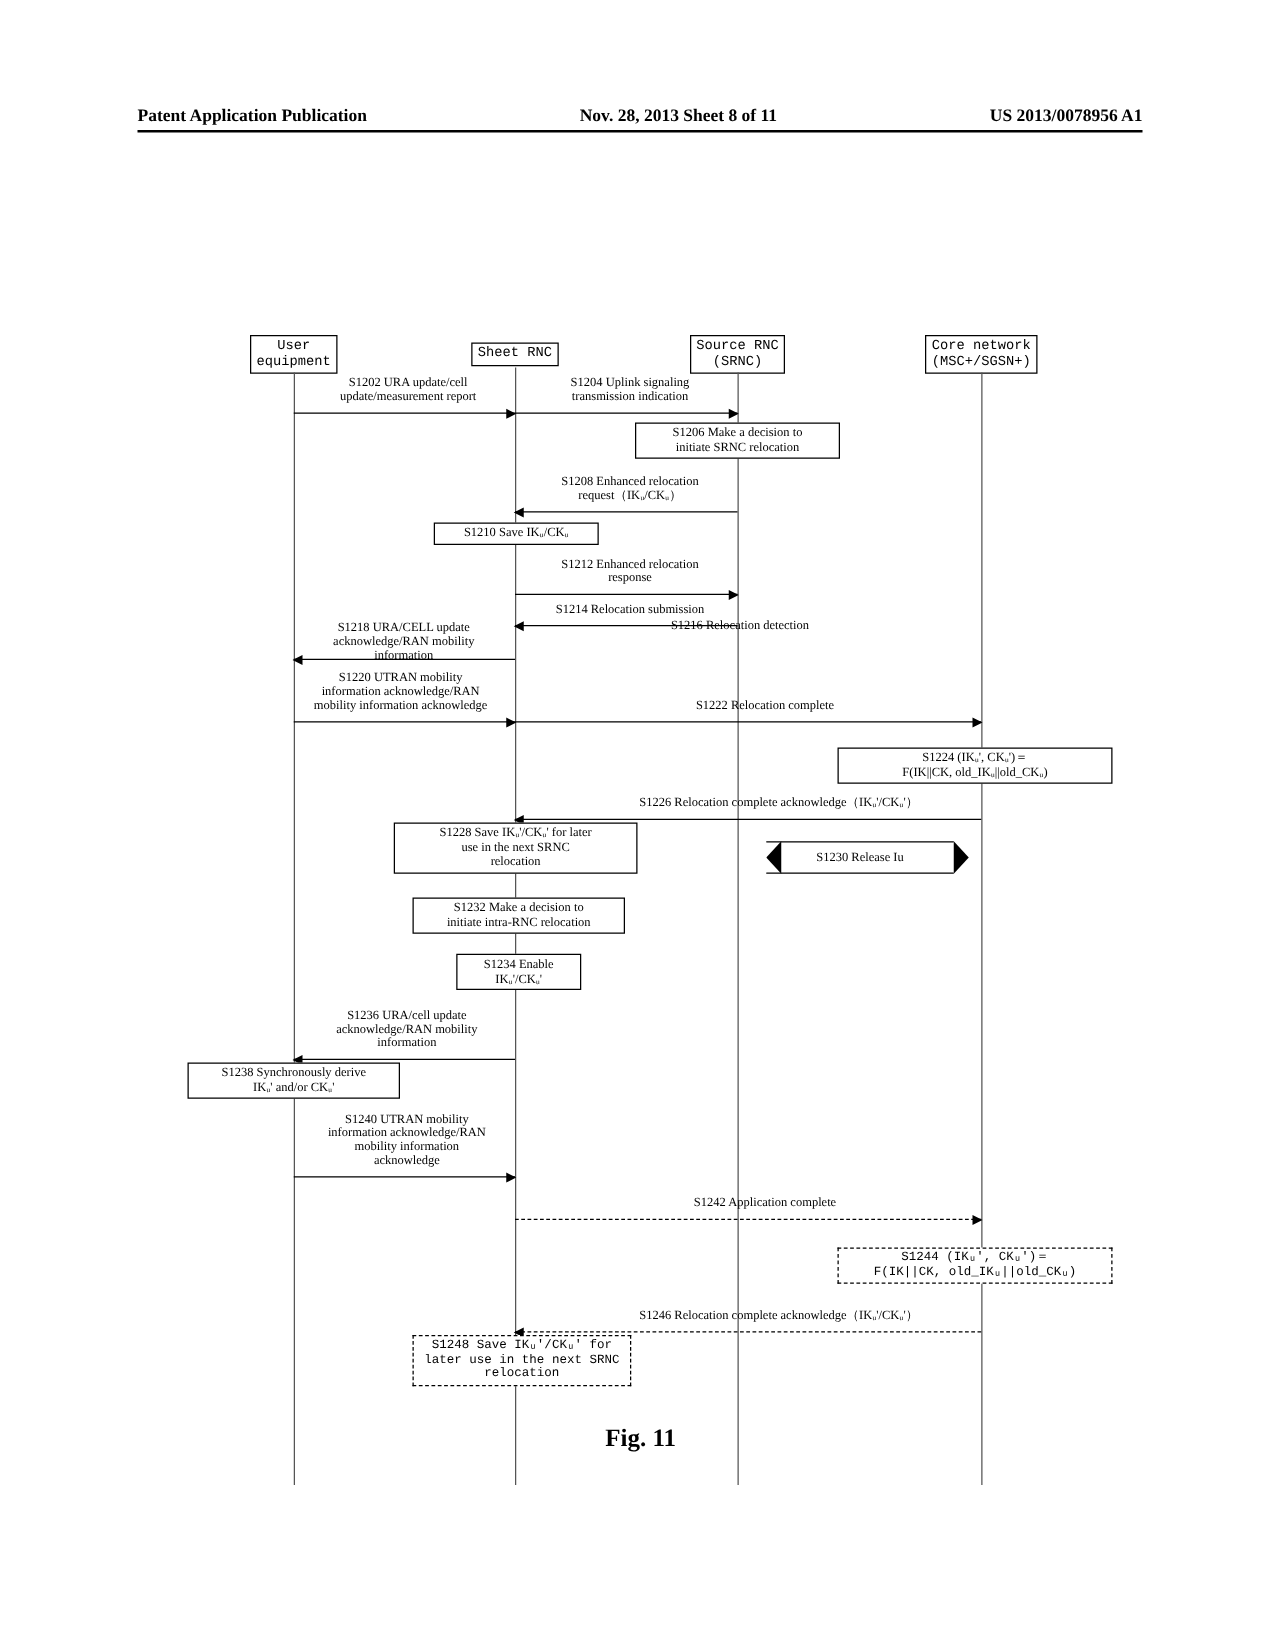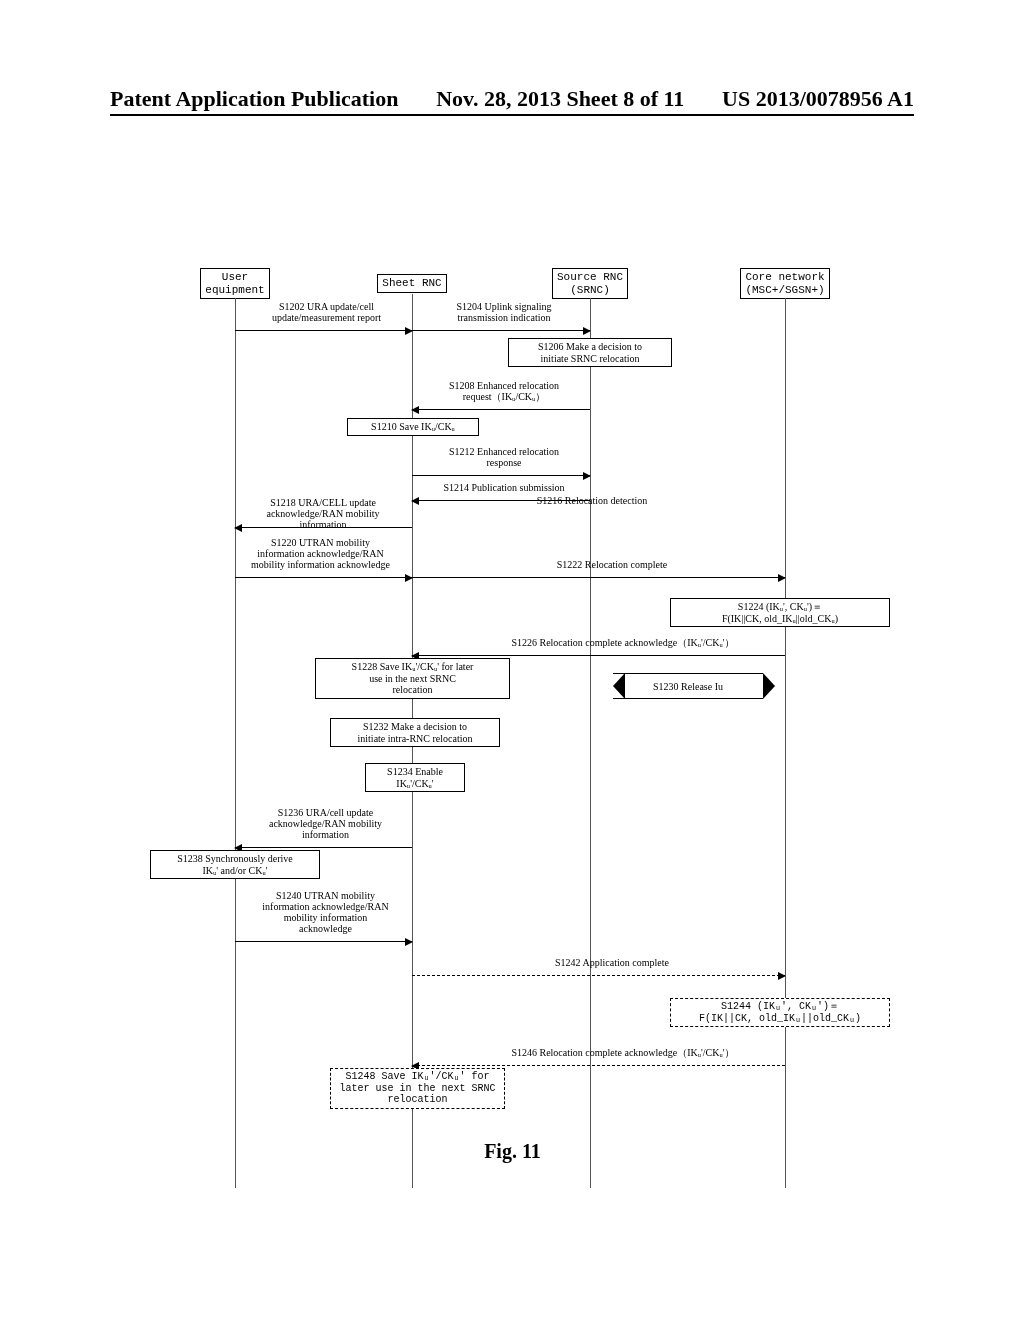--- a/index.html
+++ b/index.html
@@ -13,21 +13,21 @@
   .page {
     width: 1024px;
     height: 1320px;
     position: relative;
   }
   .header {
     position: absolute;
     top: 86px;
     left: 110px;
     right: 110px;
-    font-size: 22px;
+    font-size: 14px;
     font-weight: bold;
     border-bottom: 2px solid #000;
     padding-bottom: 2px;
     display: flex;
     justify-content: space-between;
   }
   .diagram {
     position: absolute;
     left: 220px;
     top: 268px;
@@ -213,21 +213,21 @@
 
       <div class="note" style="left:127px; top:150px; width:122px">S1210 Save IKᵤ/CKᵤ</div>
 
       <div class="msg" style="top:200px">
         <div class="msg-line arrow-right" style="left:192px; width:178px"></div>
         <div class="msg-label two" style="left:192px; width:178px">S1212 Enhanced relocation<br>response</div>
       </div>
 
       <div class="msg" style="top:225px">
         <div class="msg-line arrow-left" style="left:192px; width:178px"></div>
-        <div class="msg-label" style="left:192px; width:178px">S1214 Publication submission</div>
+        <div class="msg-label" style="left:192px; width:178px">S1214 Relocation submission</div>
       </div>
 
       <div class="msg" style="top:238px">
         <div class="msg-label" style="left:280px; width:178px">S1216 Relocation detection</div>
       </div>
 
       <div class="msg" style="top:252px">
         <div class="msg-line arrow-left" style="left:15px; width:177px"></div>
         <div class="msg-label two" style="left:0px; width:200px; bottom:50%; margin-bottom:-3px">S1218 URA/CELL update<br>acknowledge/RAN mobility<br>information</div>
       </div>

